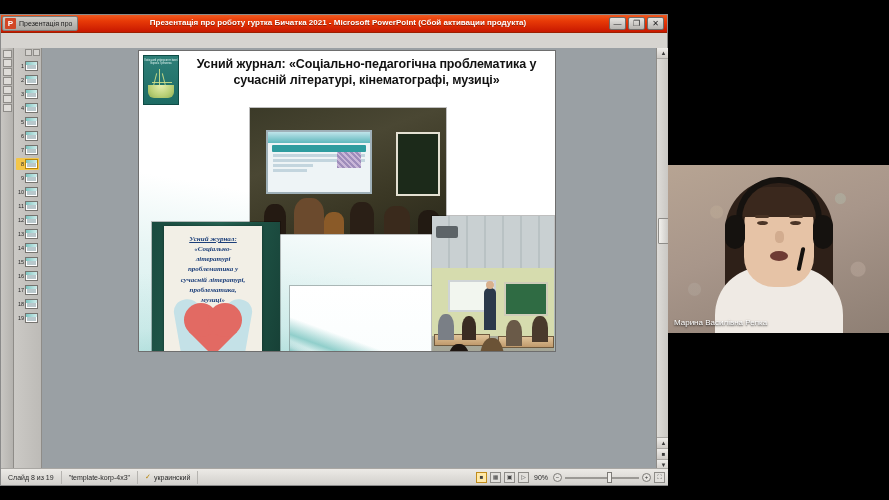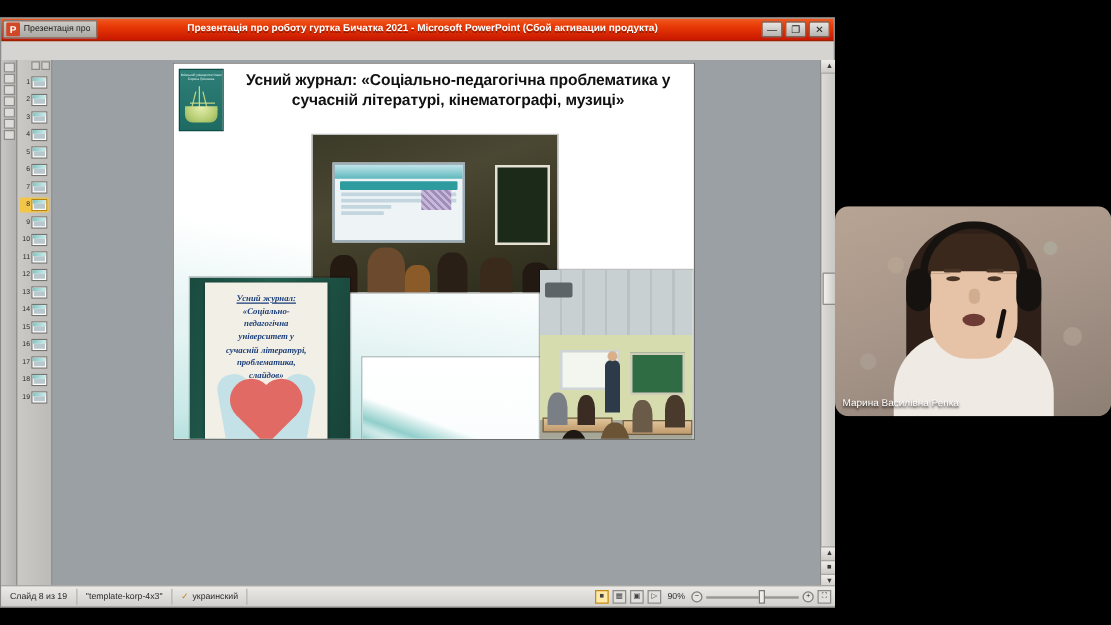--- a/index.html
+++ b/index.html
@@ -272,21 +272,20 @@
   .sb-slider .knob { position:absolute; left:42px; top:0; width:5px; height:11px; background:#f0eeea; border:1px solid #7d7b77; }
   .sb-circ { width:9px; height:9px; border-radius:50%; border:1px solid #7d7b77; background:#e6e4e0; font-size:6px; line-height:7px; text-align:center; }
 
   
   .video-panel {
     position:absolute; right:0; top:0; width:221px; height:500px; background:#000;
   }
   .video-tile {
     position:absolute; left:0; top:165px; width:221px; height:168px; overflow:hidden;
     background:#0a0a0a;
-    border-radius:11px;
   }
   .vt-bg {
     position:absolute; inset:0;
     background:
       radial-gradient(circle at 22% 28%, rgba(188,170,150,.55) 0 6px, rgba(0,0,0,0) 7px),
       radial-gradient(circle at 78% 20%, rgba(176,186,170,.45) 0 5px, rgba(0,0,0,0) 6px),
       radial-gradient(circle at 86% 62%, rgba(190,172,160,.45) 0 7px, rgba(0,0,0,0) 8px),
       radial-gradient(circle at 12% 74%, rgba(180,170,160,.4) 0 6px, rgba(0,0,0,0) 7px),
       linear-gradient(160deg,#b7a493 0%, #a8968a 45%, #8e7f74 100%);
   }
@@ -498,25 +497,25 @@
             <div class="ph2-bg"></div>
             <div class="ph2-paper">
               <div class="ph2-hands">
                 <div class="hand l"></div>
                 <div class="hand r"></div>
                 <div class="heart"></div>
               </div>
               <div class="pt">
                 <div class="u">Усний журнал:</div>
                 <div>«Соціально-</div>
-                <div>педагогічна</div>
-                <div>університет у</div>
+                <div>літературі</div>
+                <div>проблематика у</div>
                 <div>сучасній літературі,</div>
                 <div>проблематика,</div>
-                <div>слайдов»</div>
+                <div>музиці»</div>
               </div>
             </div>
             <div class="ph2-fingers">
               <i style="left:16px;"></i>
                 <i style="left:38px;"></i>
                 <i style="left:60px;"></i>
                 <i style="left:82px;"></i>
             </div>
           </div>
 

